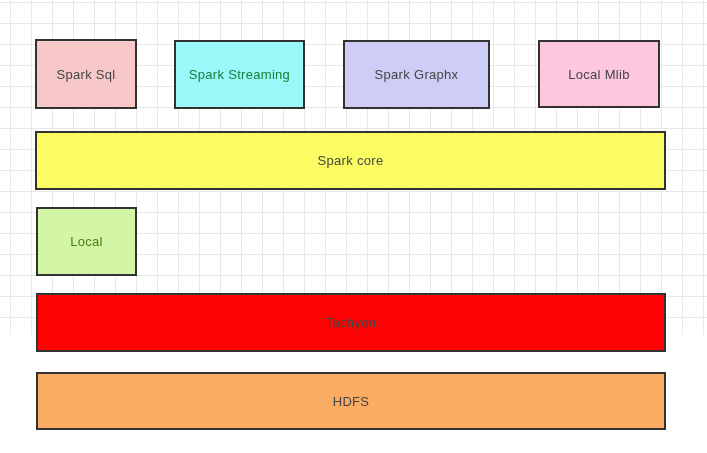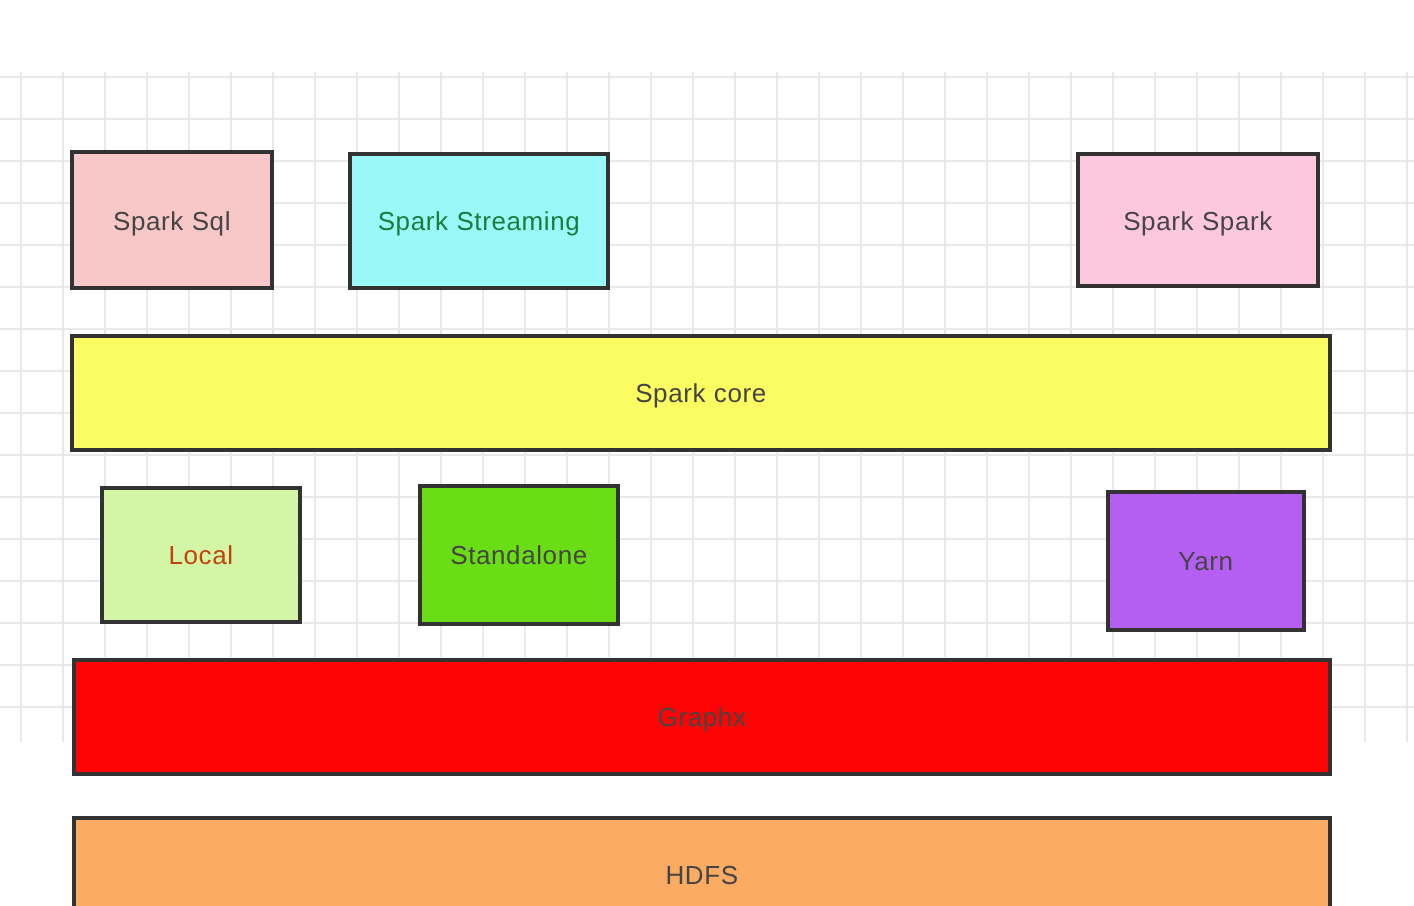--- a/index.html
+++ b/index.html
@@ -8,21 +8,20 @@
     width: 707px;
     height: 453px;
     overflow: hidden;
     font-family: "Liberation Sans", "DejaVu Sans", sans-serif;
   }
   #canvas {
     position: relative;
     width: 707px;
     height: 335px;
     background-color: #ffffff;
-    margin-top: 36px;
     
   }
   .node {
     position: absolute;
     box-sizing: border-box;
     border: 2px solid #323232;
     display: flex;
     align-items: center;
     justify-content: center;
     font-size: 13px;
@@ -36,34 +35,31 @@
 </head>
 <body>
 
 <div id="canvas" style="background-color: rgb(255, 255, 255); background-image: linear-gradient(to right, rgb(232, 232, 232) 1px, transparent 1px), linear-gradient(rgb(232, 232, 232) 1px, transparent 1px); background-size: 21px 21px; background-position: 10px 2px;">
     <div class="node" style="left: 35px; top: 39px; width: 102px; height: 70px; background-color: rgb(248, 199, 199); border-color: rgb(50, 50, 50); color: rgb(69, 69, 69);">
       <span class="node-label">Spark Sql</span>
     </div>
     <div class="node" style="left: 174px; top: 40px; width: 131px; height: 69px; background-color: rgb(155, 248, 248); border-color: rgb(50, 50, 50); color: #15803d;">
       <span class="node-label">Spark Streaming</span>
     </div>
+    <div class="node" style="left: 343px; top: 40px; width: 147px; height: 69px; background-color: rgb(205, 205, 248); border-color: rgb(50, 50, 50); color: rgb(69, 69, 69);">
+      <span class="node-label">Spark Graphx</span>
+    </div>
     <div class="node" style="left: 538px; top: 40px; width: 122px; height: 68px; background-color: rgb(253, 199, 221); border-color: rgb(50, 50, 50); color: rgb(69, 69, 69);">
-      <span class="node-label">Spark Spark</span>
+      <span class="node-label">Local Mlib</span>
     </div>
     <div class="node" style="left: 35px; top: 131px; width: 631px; height: 59px; background-color: rgb(251, 251, 98); border-color: rgb(50, 50, 50); color: rgb(69, 69, 69); text-align: right;">
       <span class="node-label">Spark core</span>
     </div>
-    <div class="node" style="left: 50px; top: 207px; width: 101px; height: 69px; background-color: rgb(211, 246, 166); border-color: rgb(50, 50, 50); color: #c2410c;">
+    <div class="node" style="left: 36px; top: 207px; width: 101px; height: 69px; background-color: rgb(211, 246, 166); border-color: rgb(50, 50, 50); color: #4d7c0f;">
       <span class="node-label">Local</span>
     </div>
-    <div class="node" style="left: 209px; top: 206px; width: 101px; height: 71px; background-color: rgb(106, 222, 20); border-color: rgb(50, 50, 50); color: rgb(69, 69, 69);">
-      <span class="node-label">Standalone</span>
-    </div>
-    <div class="node" style="left: 553px; top: 209px; width: 100px; height: 71px; background-color: rgb(181, 94, 242); border-color: rgb(50, 50, 50); color: rgb(69, 69, 69);">
-      <span class="node-label">Yarn</span>
-    </div>
     <div class="node" style="left: 36px; top: 293px; width: 630px; height: 59px; background-color: rgb(253, 3, 3); border-color: rgb(50, 50, 50); color: rgb(69, 69, 69);">
-      <span class="node-label">Graphx</span>
+      <span class="node-label">Tachyon</span>
     </div>
     <div class="node" style="left: 36px; top: 372px; width: 630px; height: 58px; background-color: rgb(250, 172, 98); border-color: rgb(50, 50, 50); color: rgb(69, 69, 69);">
       <span class="node-label">HDFS</span>
     </div>
   </div>
 
 </body></html>

